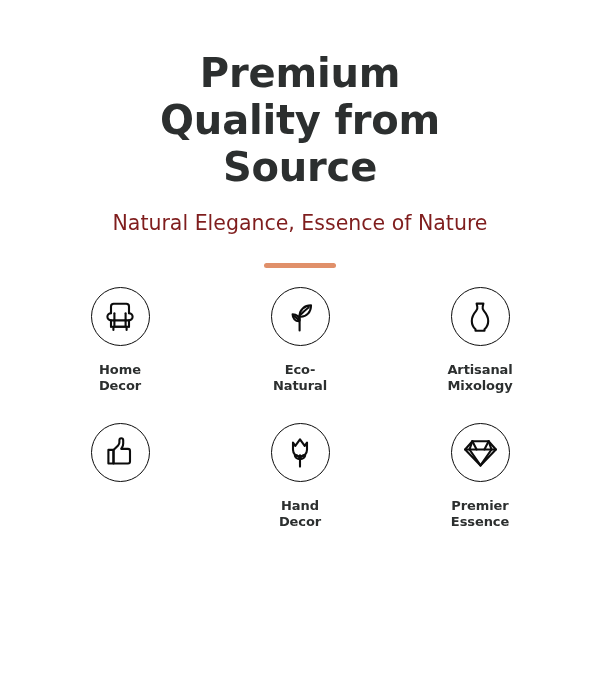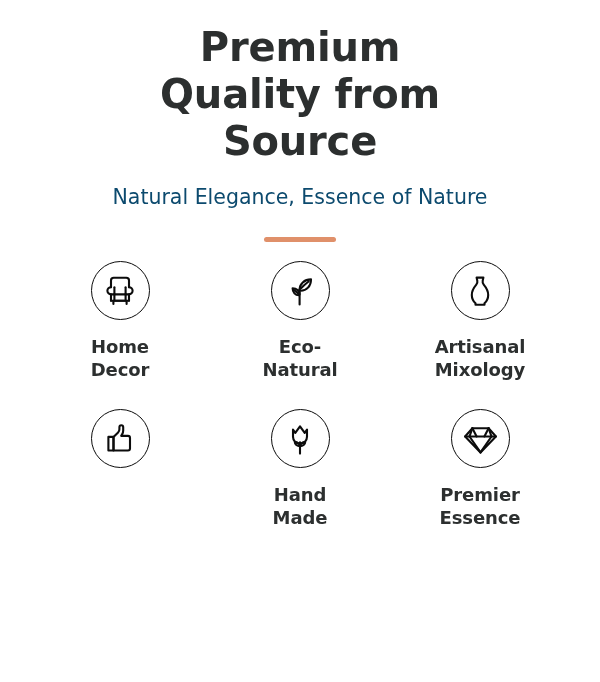--- a/index.html
+++ b/index.html
@@ -21,38 +21,38 @@
     box-sizing: border-box;
     background: #ffffff;
     display: flex;
     flex-direction: column;
     align-items: center;
   }
 
   
   .headline {
     margin: 0;
-    padding-top: 24px;
+    padding-top: 50px;
     width: 330px;
     text-align: center;
     font-size: 40px;
     line-height: 1.17;
     font-weight: 700;
     letter-spacing: -0.2px;
     color: #2c2f2f;
   }
 
   .subhead {
     margin: 0;
     padding-top: 21px;
     text-align: center;
     font-size: 20.5px;
     font-weight: 400;
     line-height: 1.25;
-    color: #0c4a6e;
+    color: #7f1d1d;
   }
 
   .divider-wrap {
     padding-top: 26px;
     display: flex;
     justify-content: center;
     width: 100%;
   }
   .divider {
     width: 72px;
@@ -87,21 +87,21 @@
     justify-content: center;
     flex: 0 0 auto;
   }
   .badge svg {
     display: block;
   }
 
   .cell-label {
     margin-top: 16px;
     text-align: center;
-    font-size: 18px;
+    font-size: 13px;
     font-weight: 700;
     line-height: 1.26;
     color: #2c2f2f;
     white-space: pre-line;
     letter-spacing: -0.1px;
   }
 </style>
 </head>
 <body>
 
@@ -227,21 +227,21 @@
 
             <path d="M17 21.2v11.4"></path>
 
             <path d="M17 25.2c0-2.3-2.3-4.1-5.2-4.1 0 2.3 2.3 4.1 5.2 4.1z"></path>
 
             <path d="M17 25.2c0-2.3 2.3-4.1 5.2-4.1 0 2.3-2.3 4.1-5.2 4.1z"></path>
           </svg>
         </span>
       </div>
       <div class="cell-label">Hand
-Made</div>
+Decor</div>
     </div>
 
     <div class="cell">
       <div class="badge">
         <span>
           <svg width="37" height="34" viewBox="0 0 37 34" fill="none" stroke="#0c0c0c" stroke-width="2.1" stroke-linecap="round" stroke-linejoin="round">
 
             <path d="M10.4 6.2h16.2l7.3 8.3L18.5 30.4 3.1 14.5z"></path>
 
             <path d="M3.1 14.5h30.8"></path>

